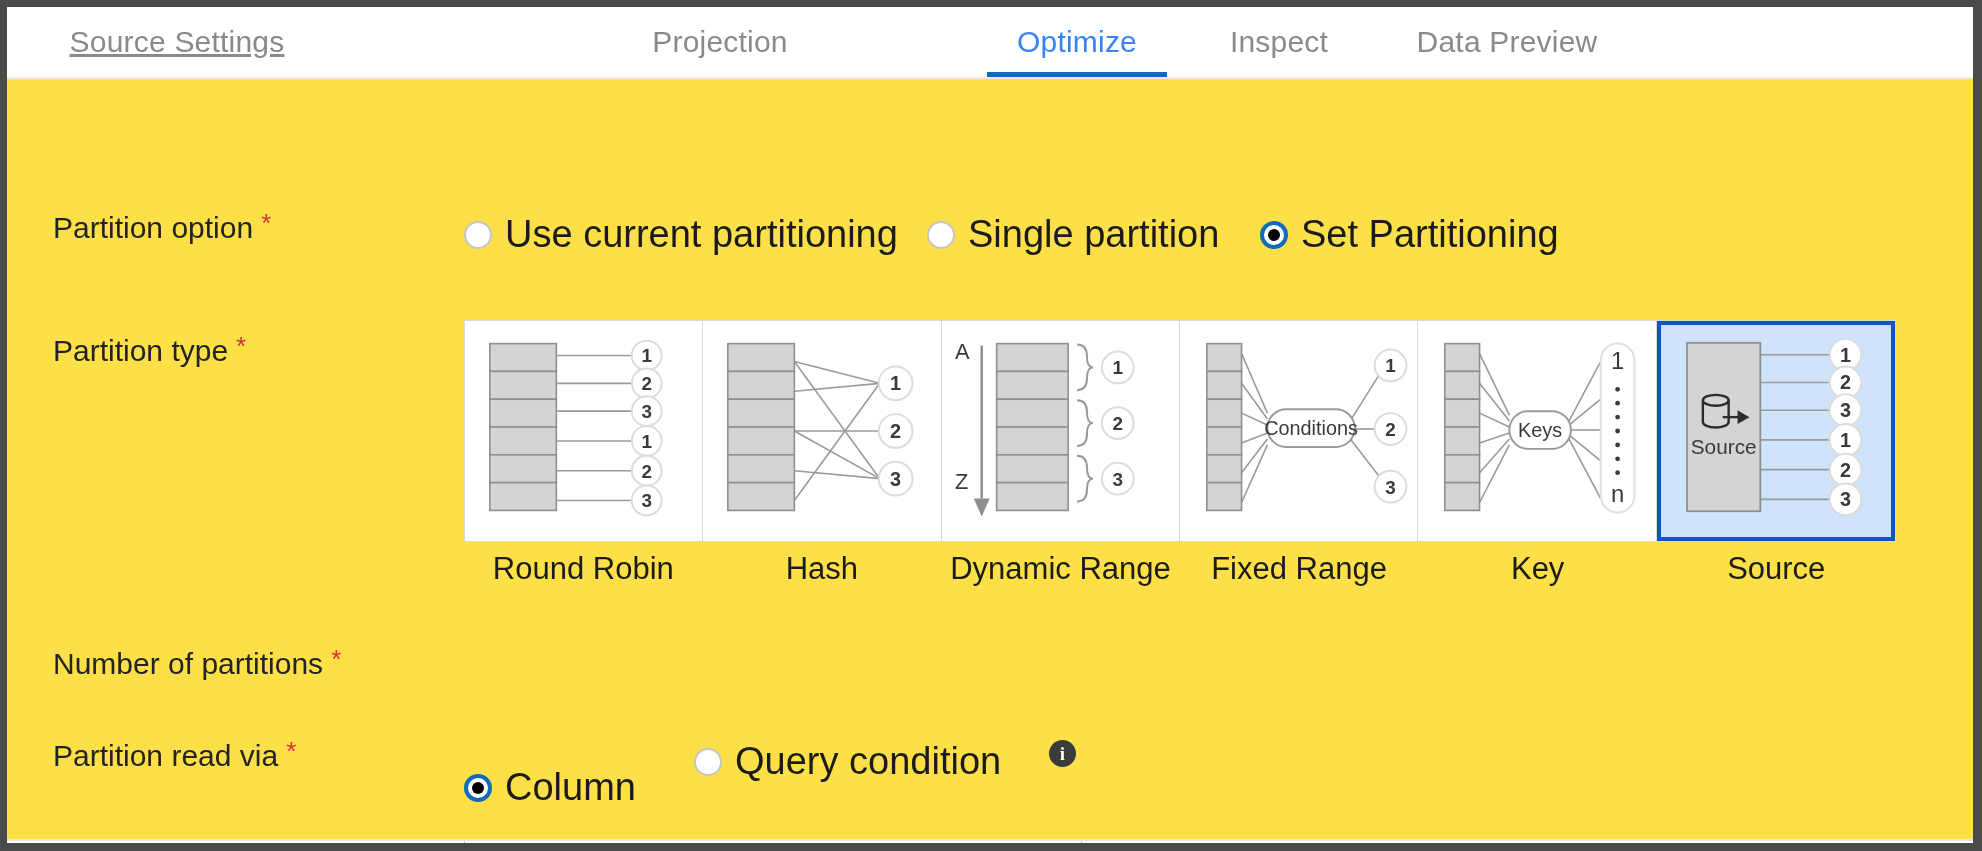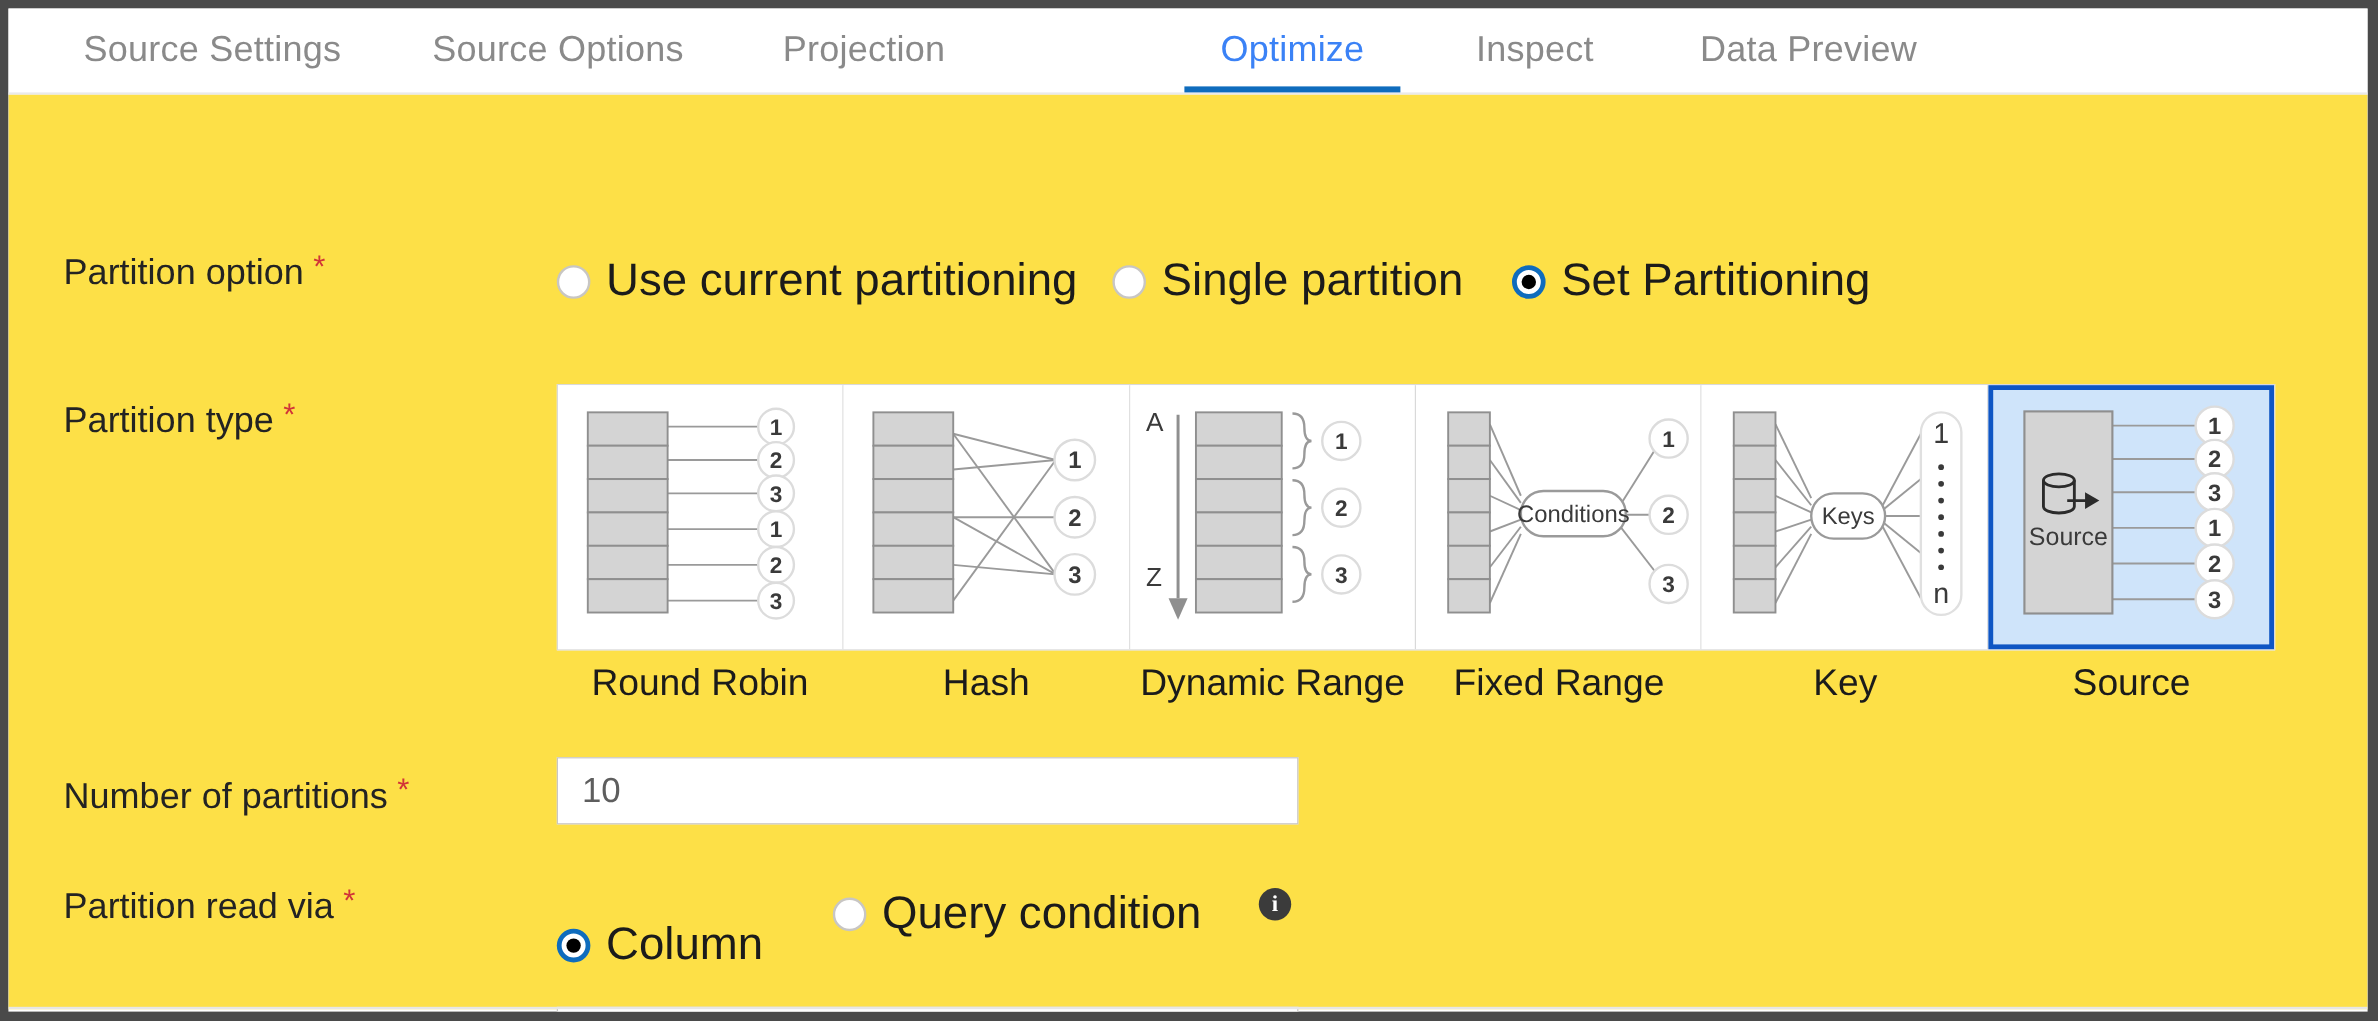--- a/index.html
+++ b/index.html
@@ -176,26 +176,22 @@
     left:0;right:0;bottom:0;
     height:2px;background:#e6e6e6;
   }
 </style>
 </head>
 <body>
 
 <div class="window">
 
   <div class="tabbar">
-    <div class="tab" id="tab0" style="left: 46px; width: 248px;">
+    <div class="tab" id="tab0" style="left: 46px; width: 248px; text-decoration: underline;">
       <span>Source Settings</span>
-
-    </div>
-    <div class="tab" id="tab1" style="left: 338px; width: 240px;">
-      <span>Source Options</span>
 
     </div>
     <div class="tab" id="tab2" style="left: 618px; width: 190px;">
       <span>Projection</span>
 
     </div>
     <div class="tab active" id="tab3" style="left: 980px; width: 180px;">
       <span>Optimize</span>
       <span class="ul"></span>
     </div>
@@ -460,23 +456,20 @@
       <div class="card-label">Hash</div>
       <div class="card-label">Dynamic Range</div>
       <div class="card-label">Fixed Range</div>
       <div class="card-label">Key</div>
       <div class="card-label">Source</div>
     </div>
 
     <div class="flabel" style="top:568px;">
       <span>Number of partitions</span><span class="req">*</span>
     </div>
-    <div class="textbox" style="left:457px; top:552px; width:618px; height:56px;">
-      <span>10</span>
-    </div>
 
     <div class="flabel" style="top:660px;">
       <span>Partition read via</span><span class="req">*</span>
     </div>
     <div class="radio-group" style="left:457px; top:661px;margin-top:26px;">
       <span class="radio">
         <span class="rmark sel"></span>
         <span class="rlabel">Column</span>
       </span>
     </div>

